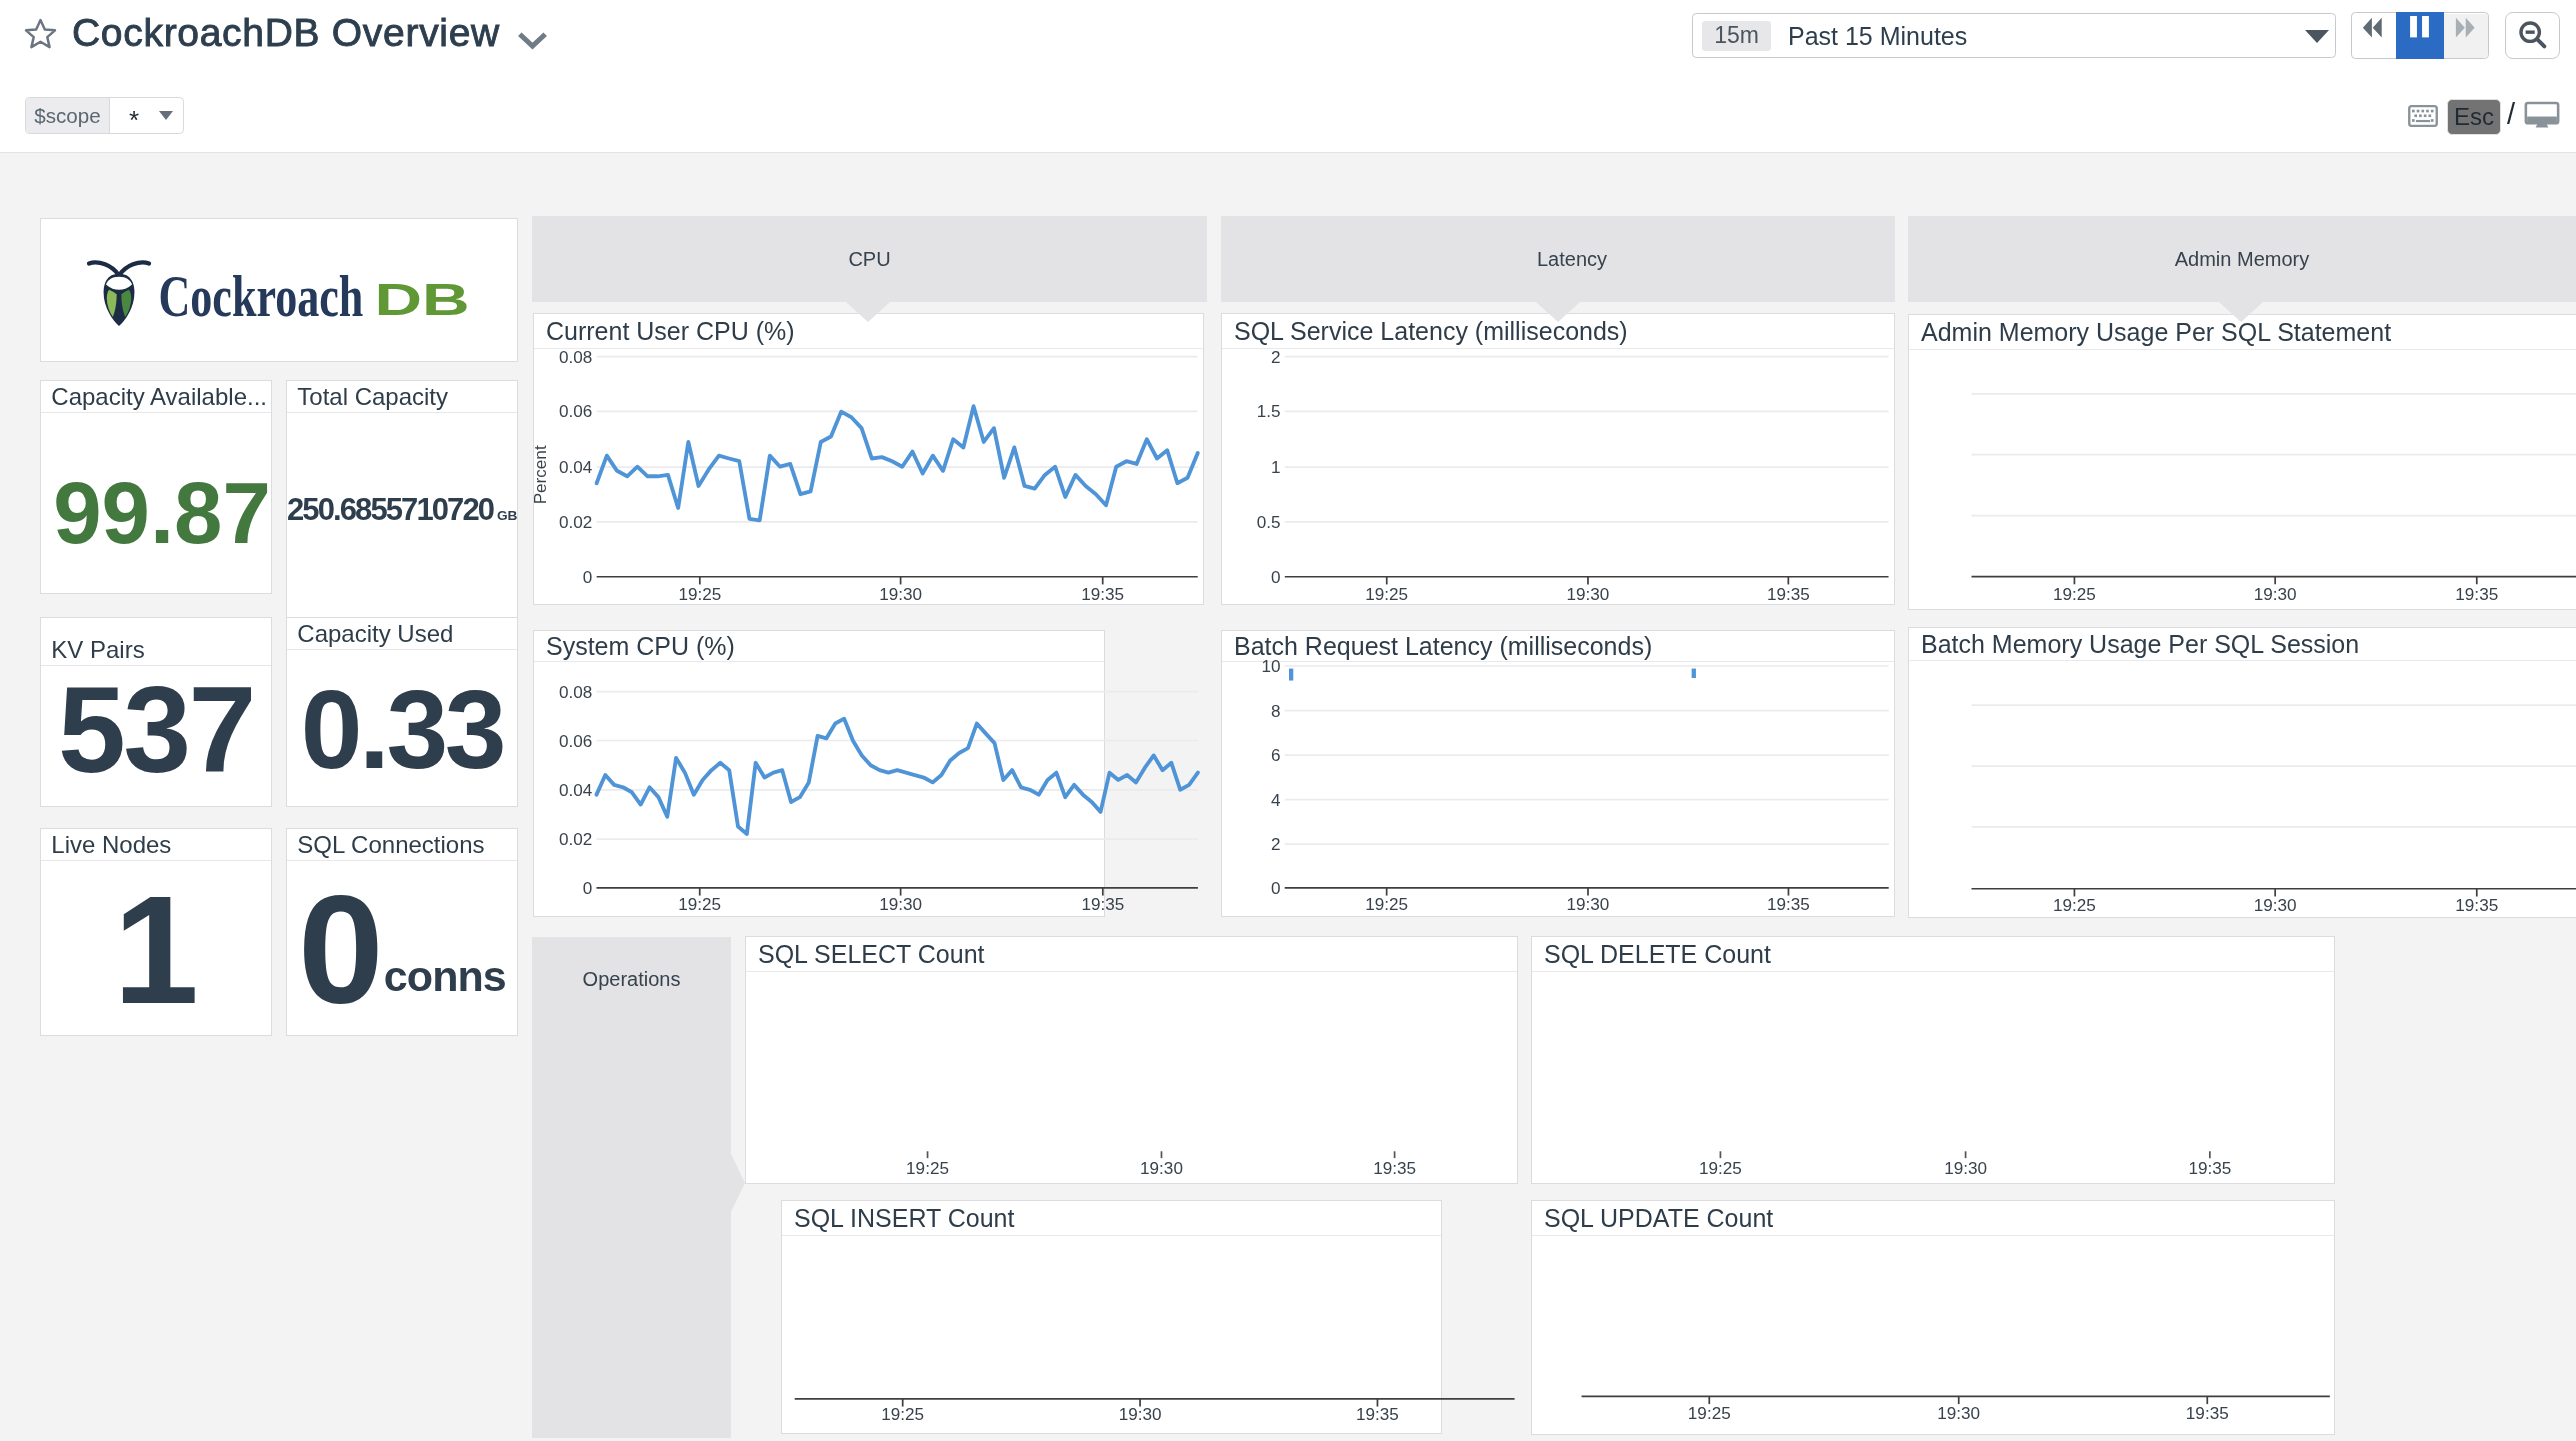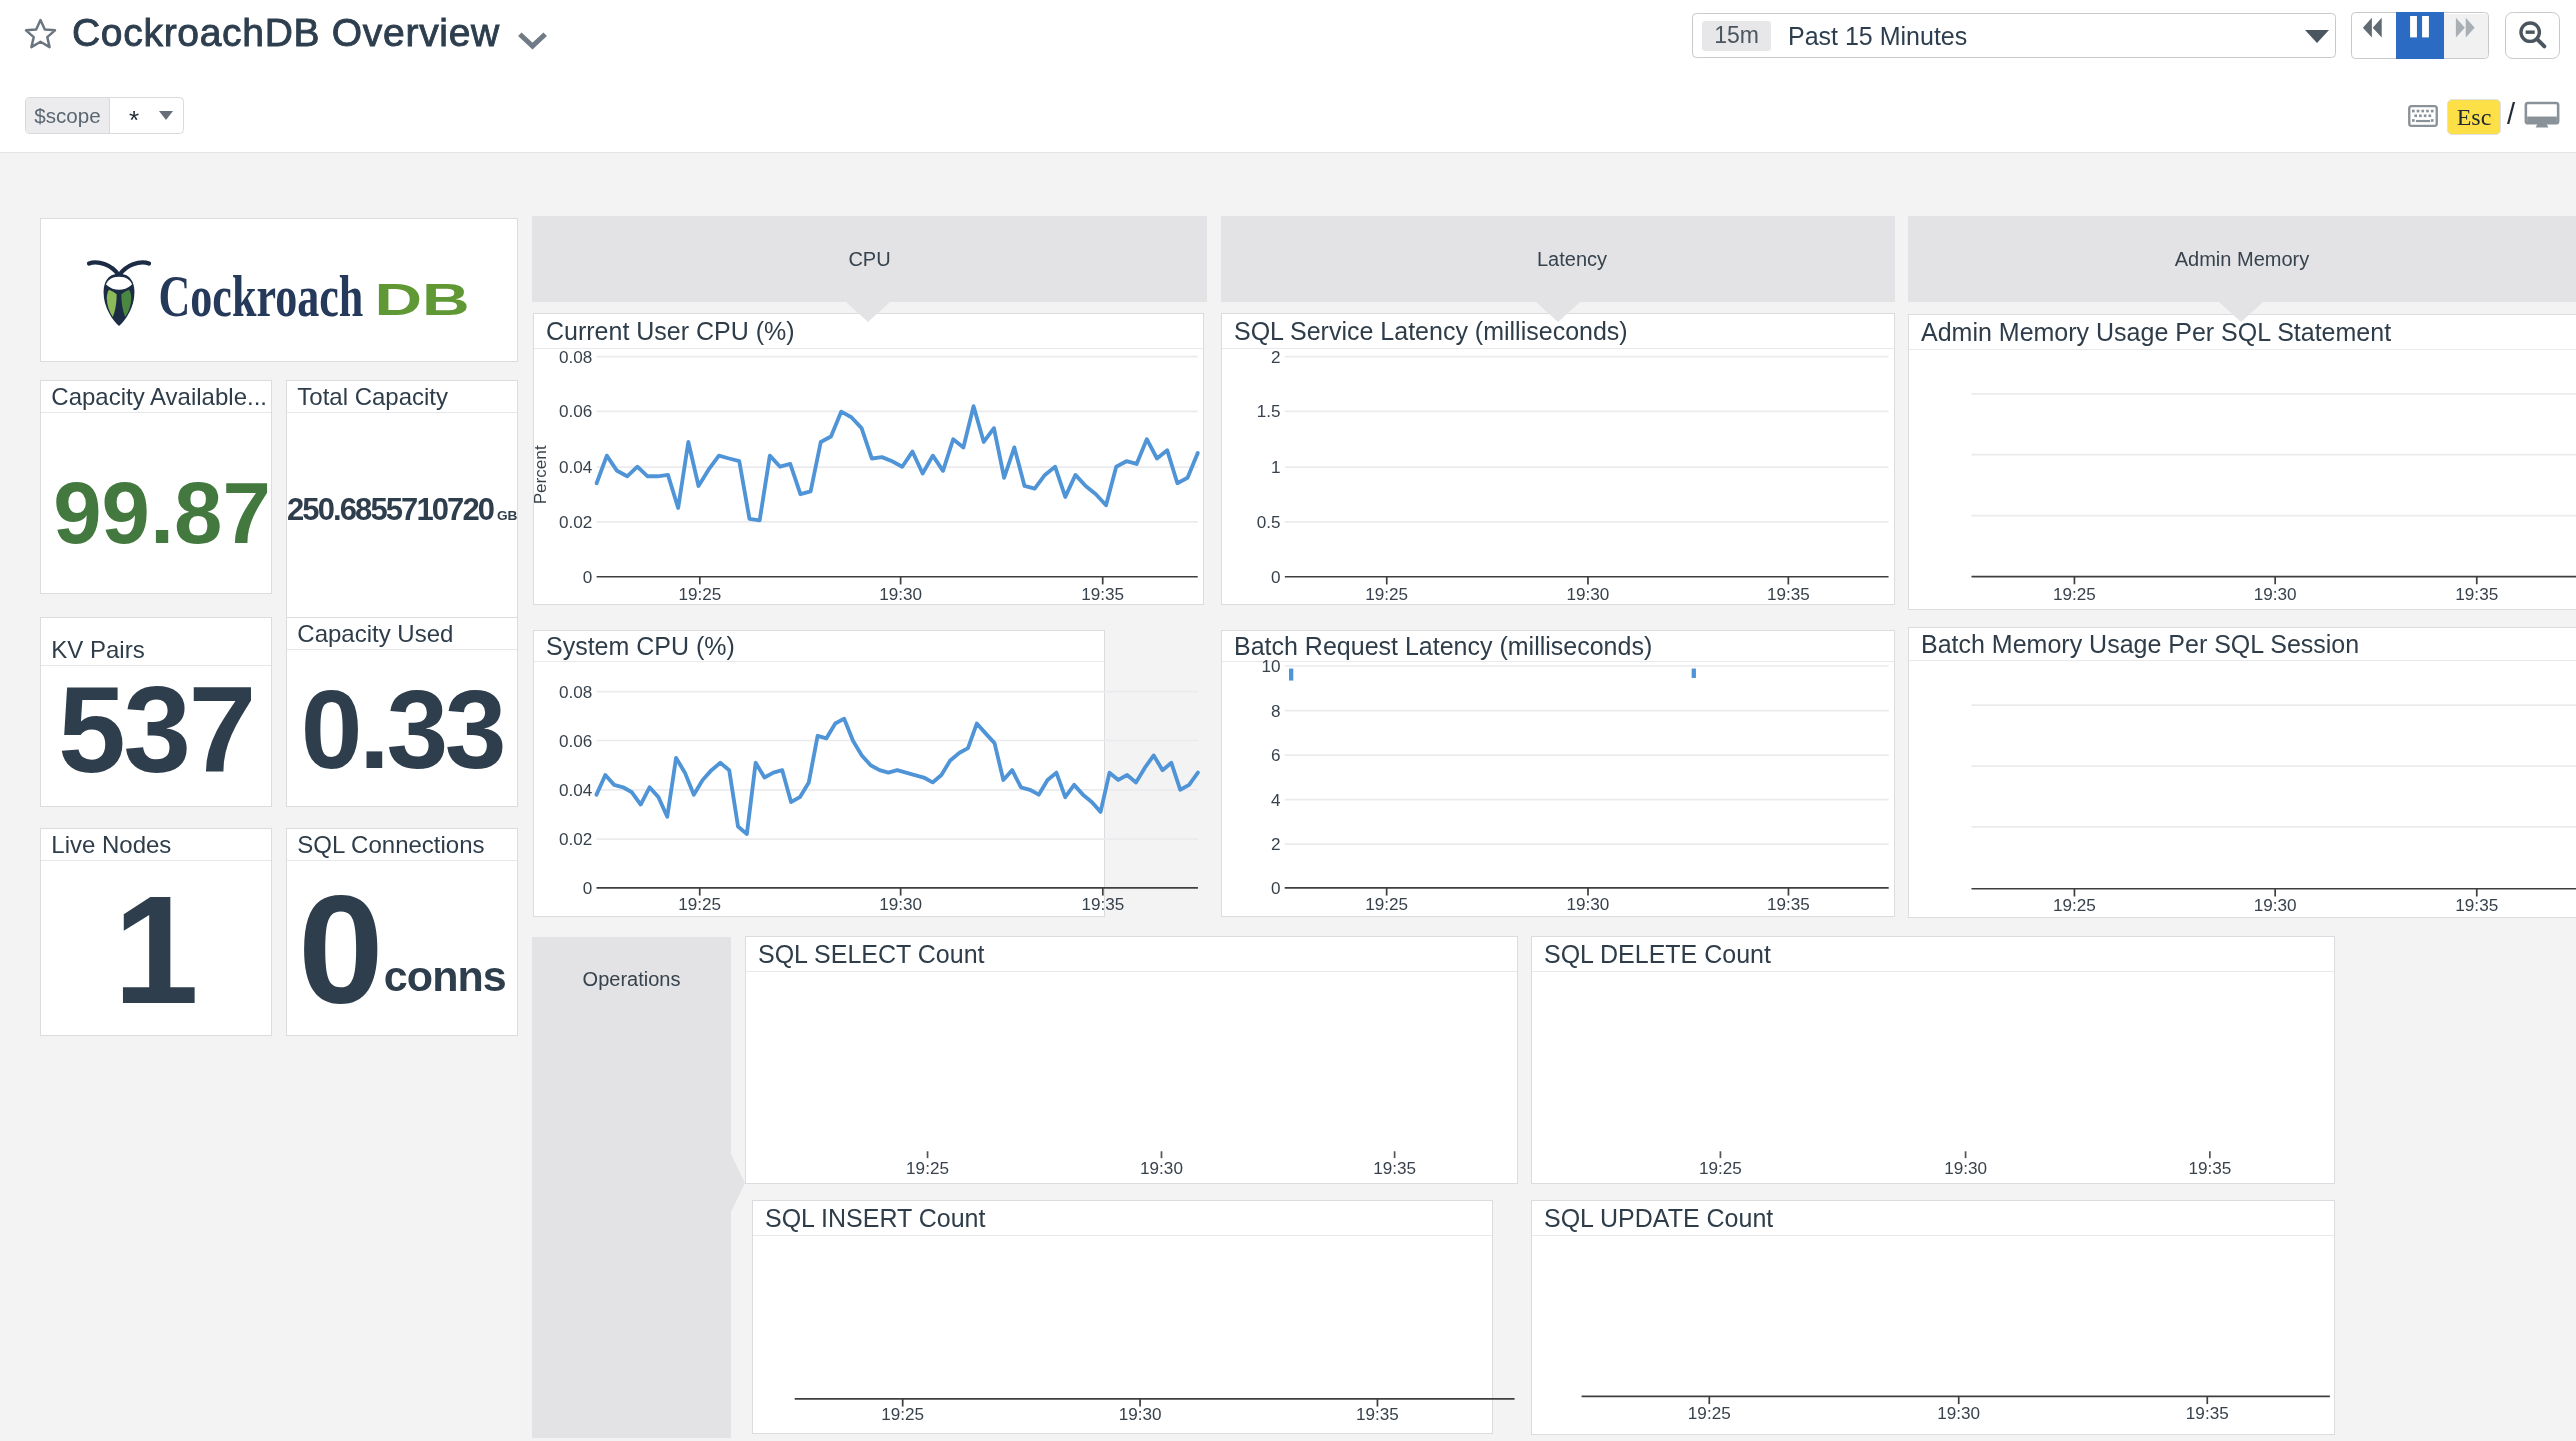--- a/index.html
+++ b/index.html
@@ -76,22 +76,22 @@
       <rect x="29" y="6" width="3.4" height="3.4"></rect>
    <rect x="8" y="12" width="3.4" height="3.4"></rect>
       <rect x="14" y="12" width="3.4" height="3.4"></rect>
       <rect x="20" y="12" width="3.4" height="3.4"></rect>
       <rect x="26" y="12" width="3.4" height="3.4"></rect>
    <rect x="5" y="18" width="3.4" height="3.4"></rect>
       <rect x="10" y="19" width="18" height="2.8"></rect>
       <rect x="29" y="18" width="3.4" height="3.4"></rect>
   </g>
   </svg>
-<div class="abs" style="left:2447px;top:99px;width:54px;height:36px;border:1.7px solid #e1e1e4;border-radius:5.1px;background:#fde047;
-     font-size:24px;color:#1f2a33;display:flex;align-items:center;justify-content:center;font-family:Liberation Serif, serif;">Esc</div>
+<div class="abs" style="left:2447px;top:99px;width:54px;height:36px;border:1.7px solid #e1e1e4;border-radius:5.1px;background:#737373;
+     font-size:24px;color:#1f2a33;display:flex;align-items:center;justify-content:center;">Esc</div>
 <div class="abs" style="left:2507px;top:98px;font-size:29px;color:#1f2a33;">/</div>
 <svg class="abs" style="left:2525px;top:102px;" width="34" height="27.4" viewBox="0 0 40 32">
   <rect x="1" y="1" width="38" height="24" rx="2.5" fill="none" stroke="#8a9299" stroke-width="3"></rect>
   <rect x="2.5" y="17" width="35" height="7" fill="#8a9299"></rect>
   <path d="M15 25 h10 l2.5 5 h-15 z" fill="#8a9299"></path>
 </svg>
 
 <div class="card" style="left:40px;top:218px;width:478px;height:144px;"></div>
 <svg class="abs" style="left:77px;top:253px;" width="403" height="86" viewBox="0 0 470 100">
   <path d="M49 26 C41 14 25 8 14 12" fill="none" stroke="#1c2c45" stroke-width="5" stroke-linecap="round"></path>
@@ -269,21 +269,21 @@
     <div class="ctitle" style="line-height:35px;">SQL SELECT Count</div>
   </div>
 <svg class="abs" style="left:745px;top:936px;" width="773" height="248" viewBox="869 1092 902 289">
     <line x1="1082" y1="1343" x2="1082" y2="1351" stroke="#555" stroke-width="2"></line>
     <line x1="1355" y1="1343" x2="1355" y2="1351" stroke="#555" stroke-width="2"></line>
     <line x1="1627" y1="1343" x2="1627" y2="1351" stroke="#555" stroke-width="2"></line>
     <text class="axlab" x="1082.0" y="1369.0" text-anchor="middle">19:25</text>
     <text class="axlab" x="1355.0" y="1369.0" text-anchor="middle">19:30</text>
     <text class="axlab" x="1627.0" y="1369.0" text-anchor="middle">19:35</text>
   </svg>
-<div class="card" style="left:752px;top:1200px;width:741px;height:234px;">
+<div class="card" style="left:781px;top:1200px;width:661px;height:234px;">
     <div class="chead" style="height:35px;"></div>
     <div class="ctitle" style="line-height:35px;">SQL INSERT Count</div>
   </div>
 <svg class="abs" style="left:745px;top:1200px;" width="773" height="234" viewBox="869 1399 902 273">
     <line x1="927.0" y1="1631.0" x2="1767.0" y2="1631.0" stroke="#3f3f3f" stroke-width="2.0"></line>
     <line x1="1053.0" y1="1631.0" x2="1053.0" y2="1640.0" stroke="#3f3f3f" stroke-width="2"></line>
     <line x1="1330.0" y1="1631.0" x2="1330.0" y2="1640.0" stroke="#3f3f3f" stroke-width="2"></line>
     <line x1="1607.0" y1="1631.0" x2="1607.0" y2="1640.0" stroke="#3f3f3f" stroke-width="2"></line>
     <text class="axlab" x="1053.0" y="1656.0" text-anchor="middle">19:25</text>
     <text class="axlab" x="1330.0" y="1656.0" text-anchor="middle">19:30</text>

